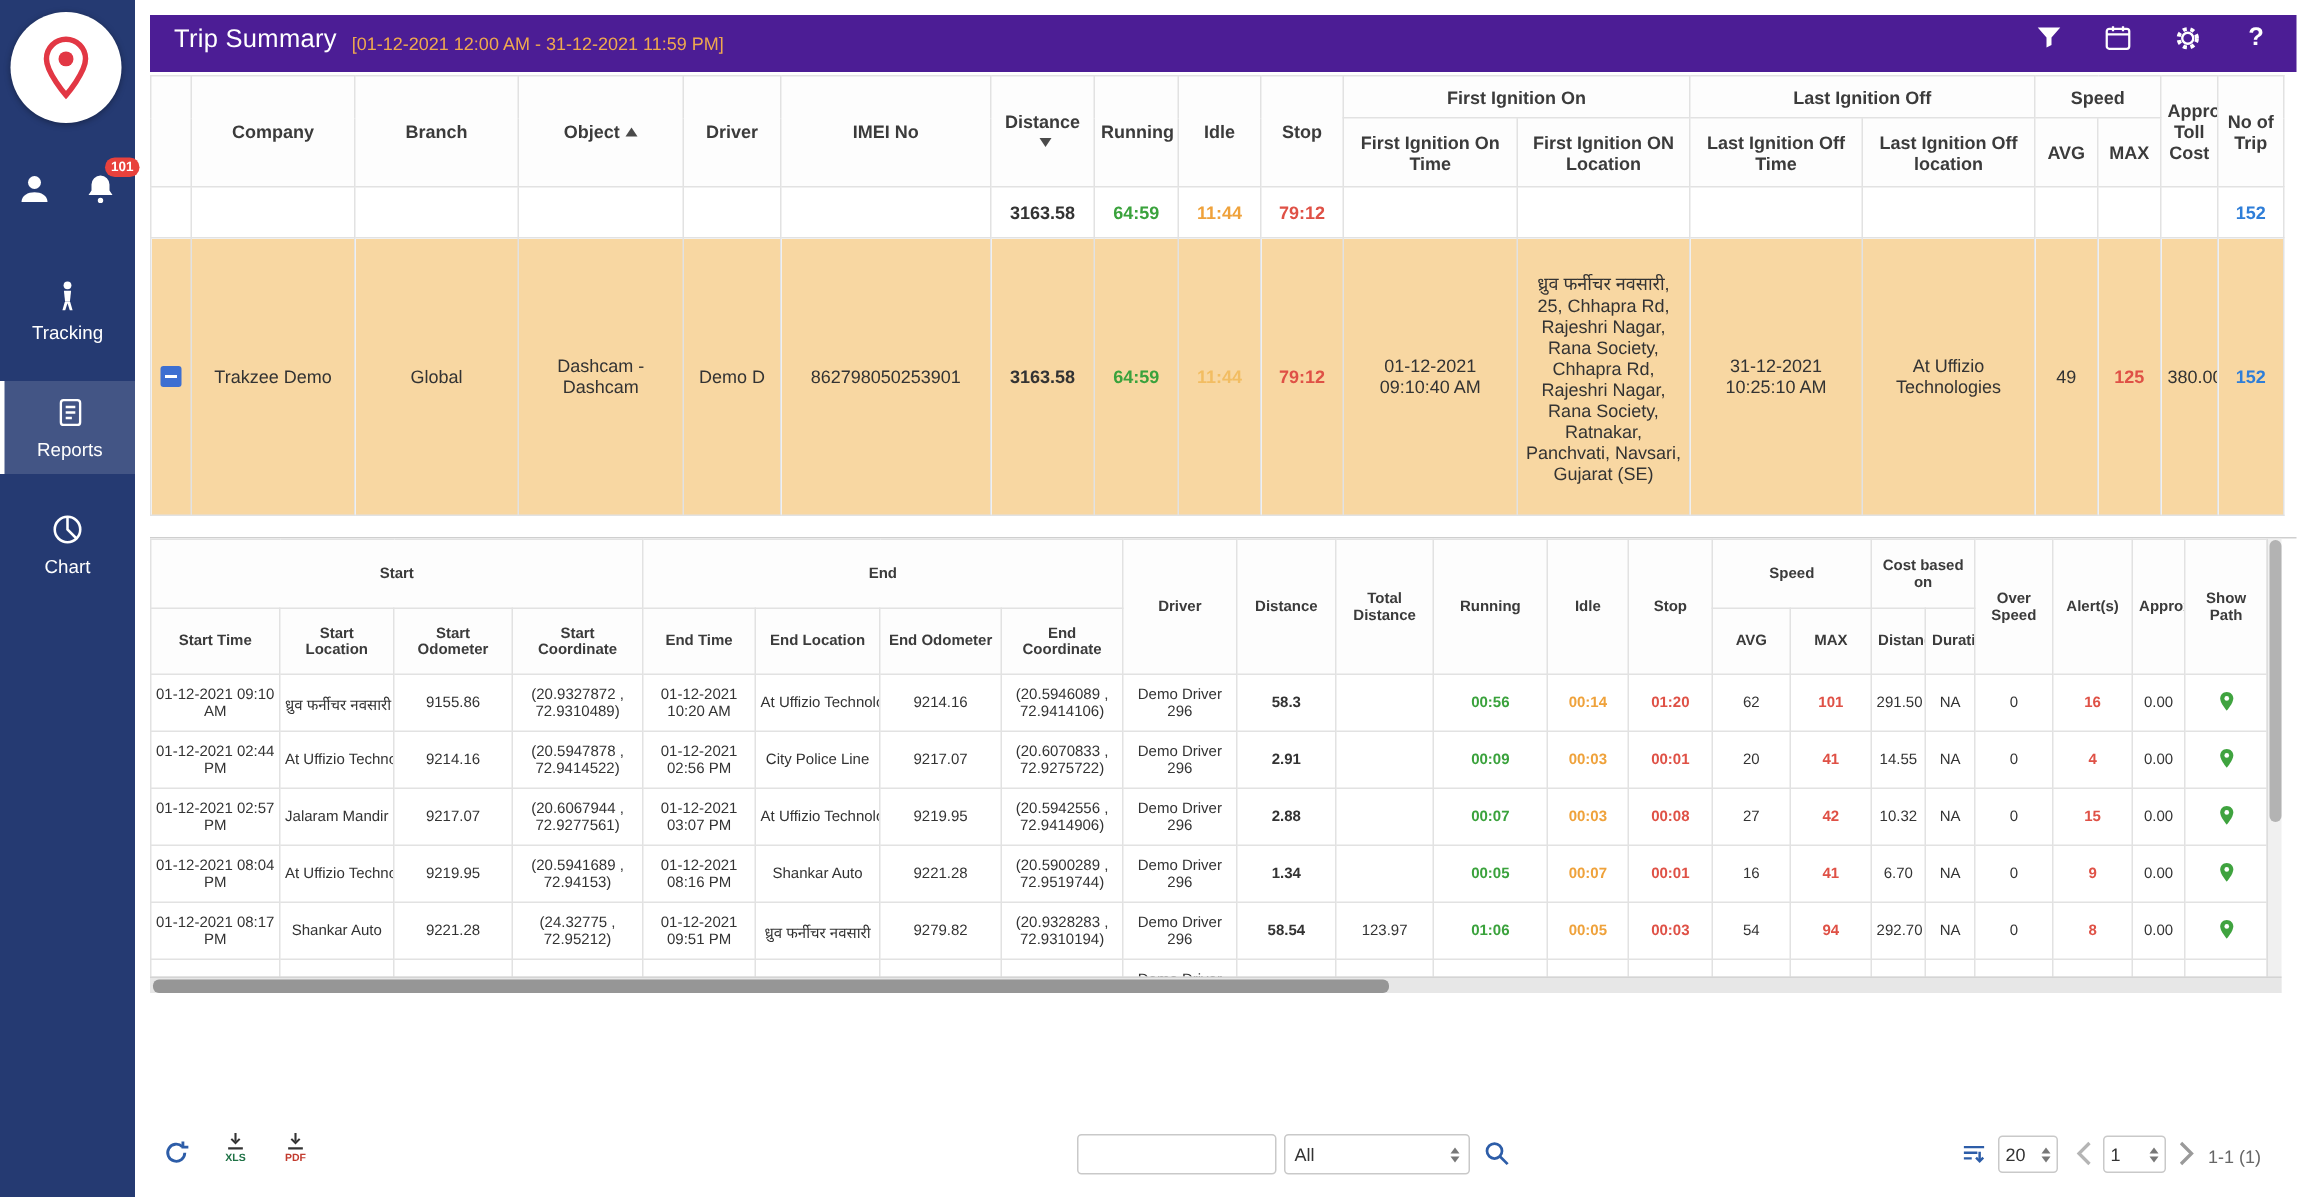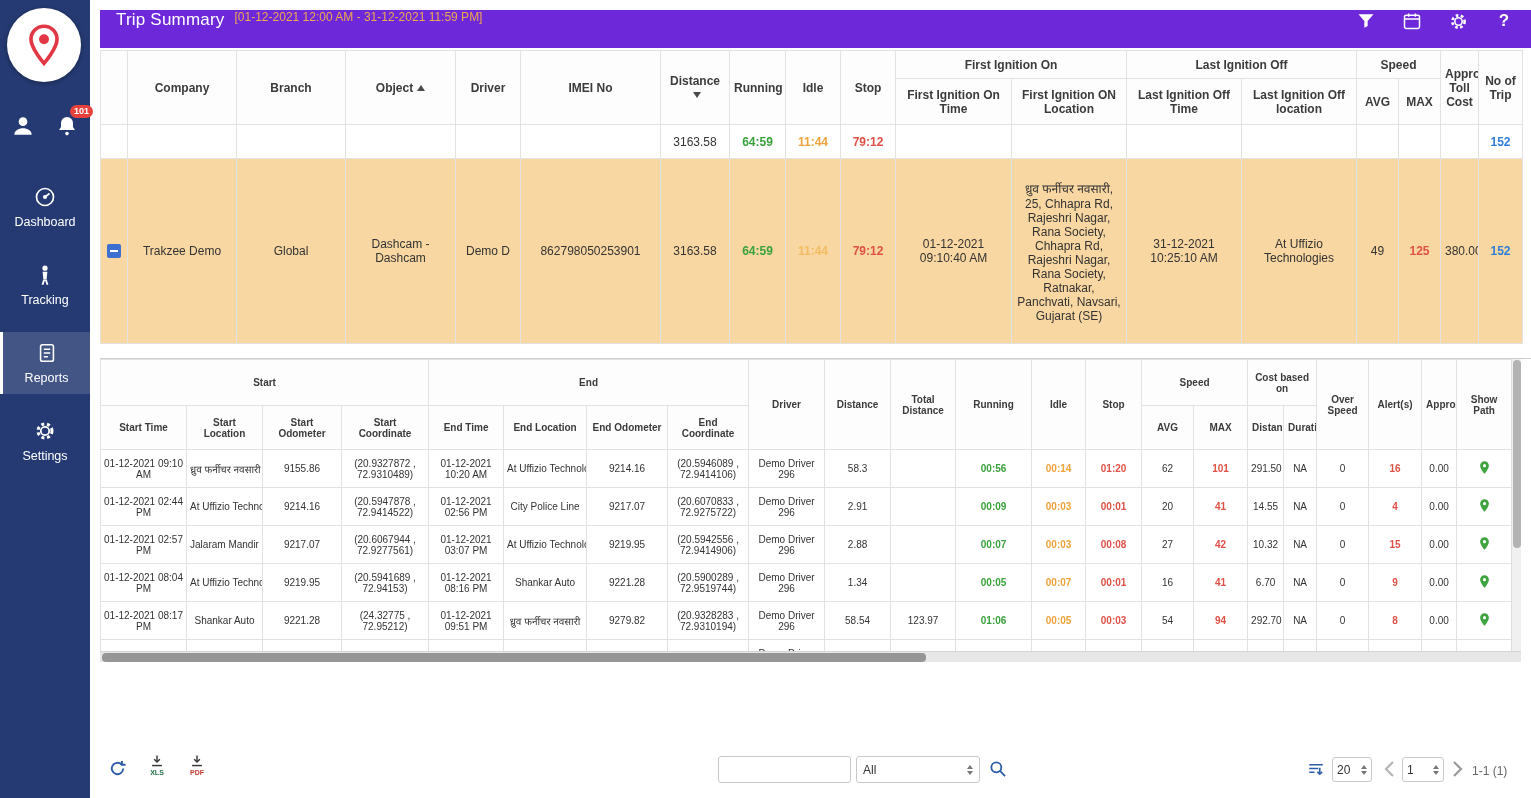--- a/index.html
+++ b/index.html
@@ -15,38 +15,38 @@
   .top-icons { position:absolute; top:112px; left:0; width:90px; display:flex; justify-content:center; gap:16px; }
   .ticon { position:relative; width:28px; height:28px; display:flex; align-items:center; justify-content:center; cursor:pointer; }
   .badge { position:absolute; top:-7px; right:-12px; background:#e8413c; color:#fff; font-size:9px; line-height:1;
            padding:2px 4px; border-radius:8px; font-weight:bold; }
   .nav { position:absolute; top:176px; left:0; width:90px; display:flex; flex-direction:column; gap:16px; }
   .nav-item { height:62px; display:flex; flex-direction:column; align-items:center; justify-content:center; gap:6px; cursor:pointer; }
   .nav-item.active { background:rgba(255,255,255,.14); border-left:3px solid #fff; }
   .nav-label { color:#fff; font-size:12.5px; }
 
   
-  .topbar { position:absolute; left:100px; top:10px; width:1431px; height:38px; background:#6d28d9;
-            display:flex; align-items:flex-start; padding:0 16px; }
+  .topbar { position:absolute; left:100px; top:10px; width:1431px; height:38px; background:#4c1d95;
+            display:flex; align-items:flex-end; padding:12px 16px; }
   .topbar-title { color:#fff; font-size:17px; letter-spacing:.2px; }
   .topbar-range { color:#efa94e; font-size:12px; margin-left:10px; }
   .topbar-icons { margin-left:auto; display:flex; align-items:center; gap:24px; }
   .tb-btn { cursor:pointer; display:flex; align-items:center; justify-content:center; width:22px; height:22px; }
   .help-q { color:#fff; font-size:17px; font-weight:bold; }
 
   
   table { border-collapse:collapse; table-layout:fixed; background:#fff; }
   th, td { border:1px solid #e2e2e2; text-align:center; vertical-align:middle; padding:3px 4px; overflow:hidden; }
   th { font-weight:bold; color:#3b3b3b; background:#fdfdfd; }
   .green { color:#3aa23c; font-weight:bold; }
   .orange { color:#efa23b; font-weight:bold; }
   .orange-lt { color:#f2bd62; font-weight:bold; }
   .red { color:#df5146; font-weight:bold; }
   .blue { color:#2f7ed8; font-weight:bold; }
-  .b { font-weight:normal; }
+  .b { font-weight:bold; }
   .clip { white-space:nowrap; overflow:hidden; }
 
   
   .summary-wrap { position:absolute; left:100px; top:50px; width:1431px; }
   table.summary { width:1422px; font-size:12px; }
   table.summary thead tr.h1 th { height:28px; }
   table.summary thead tr.h2 th { height:46px; }
   table.summary tr.totals td { height:34px; }
   table.summary tr.datarow td { background:#f8d7a2; height:185px; font-size:12px; }
   .tri { display:inline-block; width:0; height:0; margin-left:4px; vertical-align:middle; }
@@ -116,48 +116,40 @@
       <div class="ticon">
         <svg width="24" height="24" viewBox="0 0 24 24">
           <path d="M12 3a6 6 0 0 0-6 6v4l-2 3h16l-2-3V9a6 6 0 0 0-6-6z" fill="#fff"></path>
           <circle cx="12" cy="19.6" r="1.8" fill="#fff"></circle>
         </svg>
         <span class="badge">101</span>
       </div>
     </div>
     <nav class="nav">
       <div class="nav-item">
-        <svg width="24" height="24" viewBox="0 0 24 24" fill="none" stroke="#fff" stroke-width="1.7">
-          <circle cx="12" cy="12" r="8.5"></circle>
-            <path d="M12 12l4.5-3.5"></path>
-            <circle cx="12" cy="12" r="1.2" fill="#fff"></circle>
-        </svg>
-        <span class="nav-label">Dashboard</span>
-      </div>
-      <div class="nav-item">
         <svg width="24" height="24" viewBox="0 0 24 24" fill="#fff">
           <circle cx="12" cy="5.2" r="2.6"></circle>
           <path d="M9.6 8.8h4.8l-.8 7.4h-3.2z"></path>
           <path d="M10.2 16.4l-1.6 5.4h1.9l1.5-4.6 1.5 4.6h1.9l-1.6-5.4z"></path>
         </svg>
         <span class="nav-label">Tracking</span>
       </div>
       <div class="nav-item active">
         <svg width="22" height="24" viewBox="0 0 24 24" fill="none" stroke="#fff" stroke-width="1.7">
           <rect x="5" y="3" width="14" height="18" rx="2"></rect>
           <path d="M8.5 8h7M8.5 12h7M8.5 16h4.5"></path>
         </svg>
         <span class="nav-label">Reports</span>
       </div>
       <div class="nav-item">
-        <svg width="24" height="24" viewBox="0 0 24 24">
-          <circle cx="12" cy="12" r="7" fill="none" stroke="#fff" stroke-width="3" stroke-dasharray="3 2.8"></circle>
-          <circle cx="12" cy="12" r="4.2" fill="none" stroke="#fff" stroke-width="1.8"></circle>
-        </svg>
-        <span class="nav-label">Settings</span>
+        <svg width="24" height="24" viewBox="0 0 24 24" fill="none" stroke="#fff" stroke-width="1.7">
+          <circle cx="12" cy="12" r="8.5"></circle>
+            <path d="M12 3.5V12l6 6"></path>
+        </svg>
+        <span class="nav-label">Chart</span>
       </div>
     </nav>
   </aside>
 
   <header class="topbar">
     <span class="topbar-title">Trip Summary</span>
     <span class="topbar-range">[01-12-2021 12:00 AM - 31-12-2021 11:59 PM]</span>
     <div class="topbar-icons">
       <div class="tb-btn">
         <svg width="20" height="20" viewBox="0 0 24 24">

